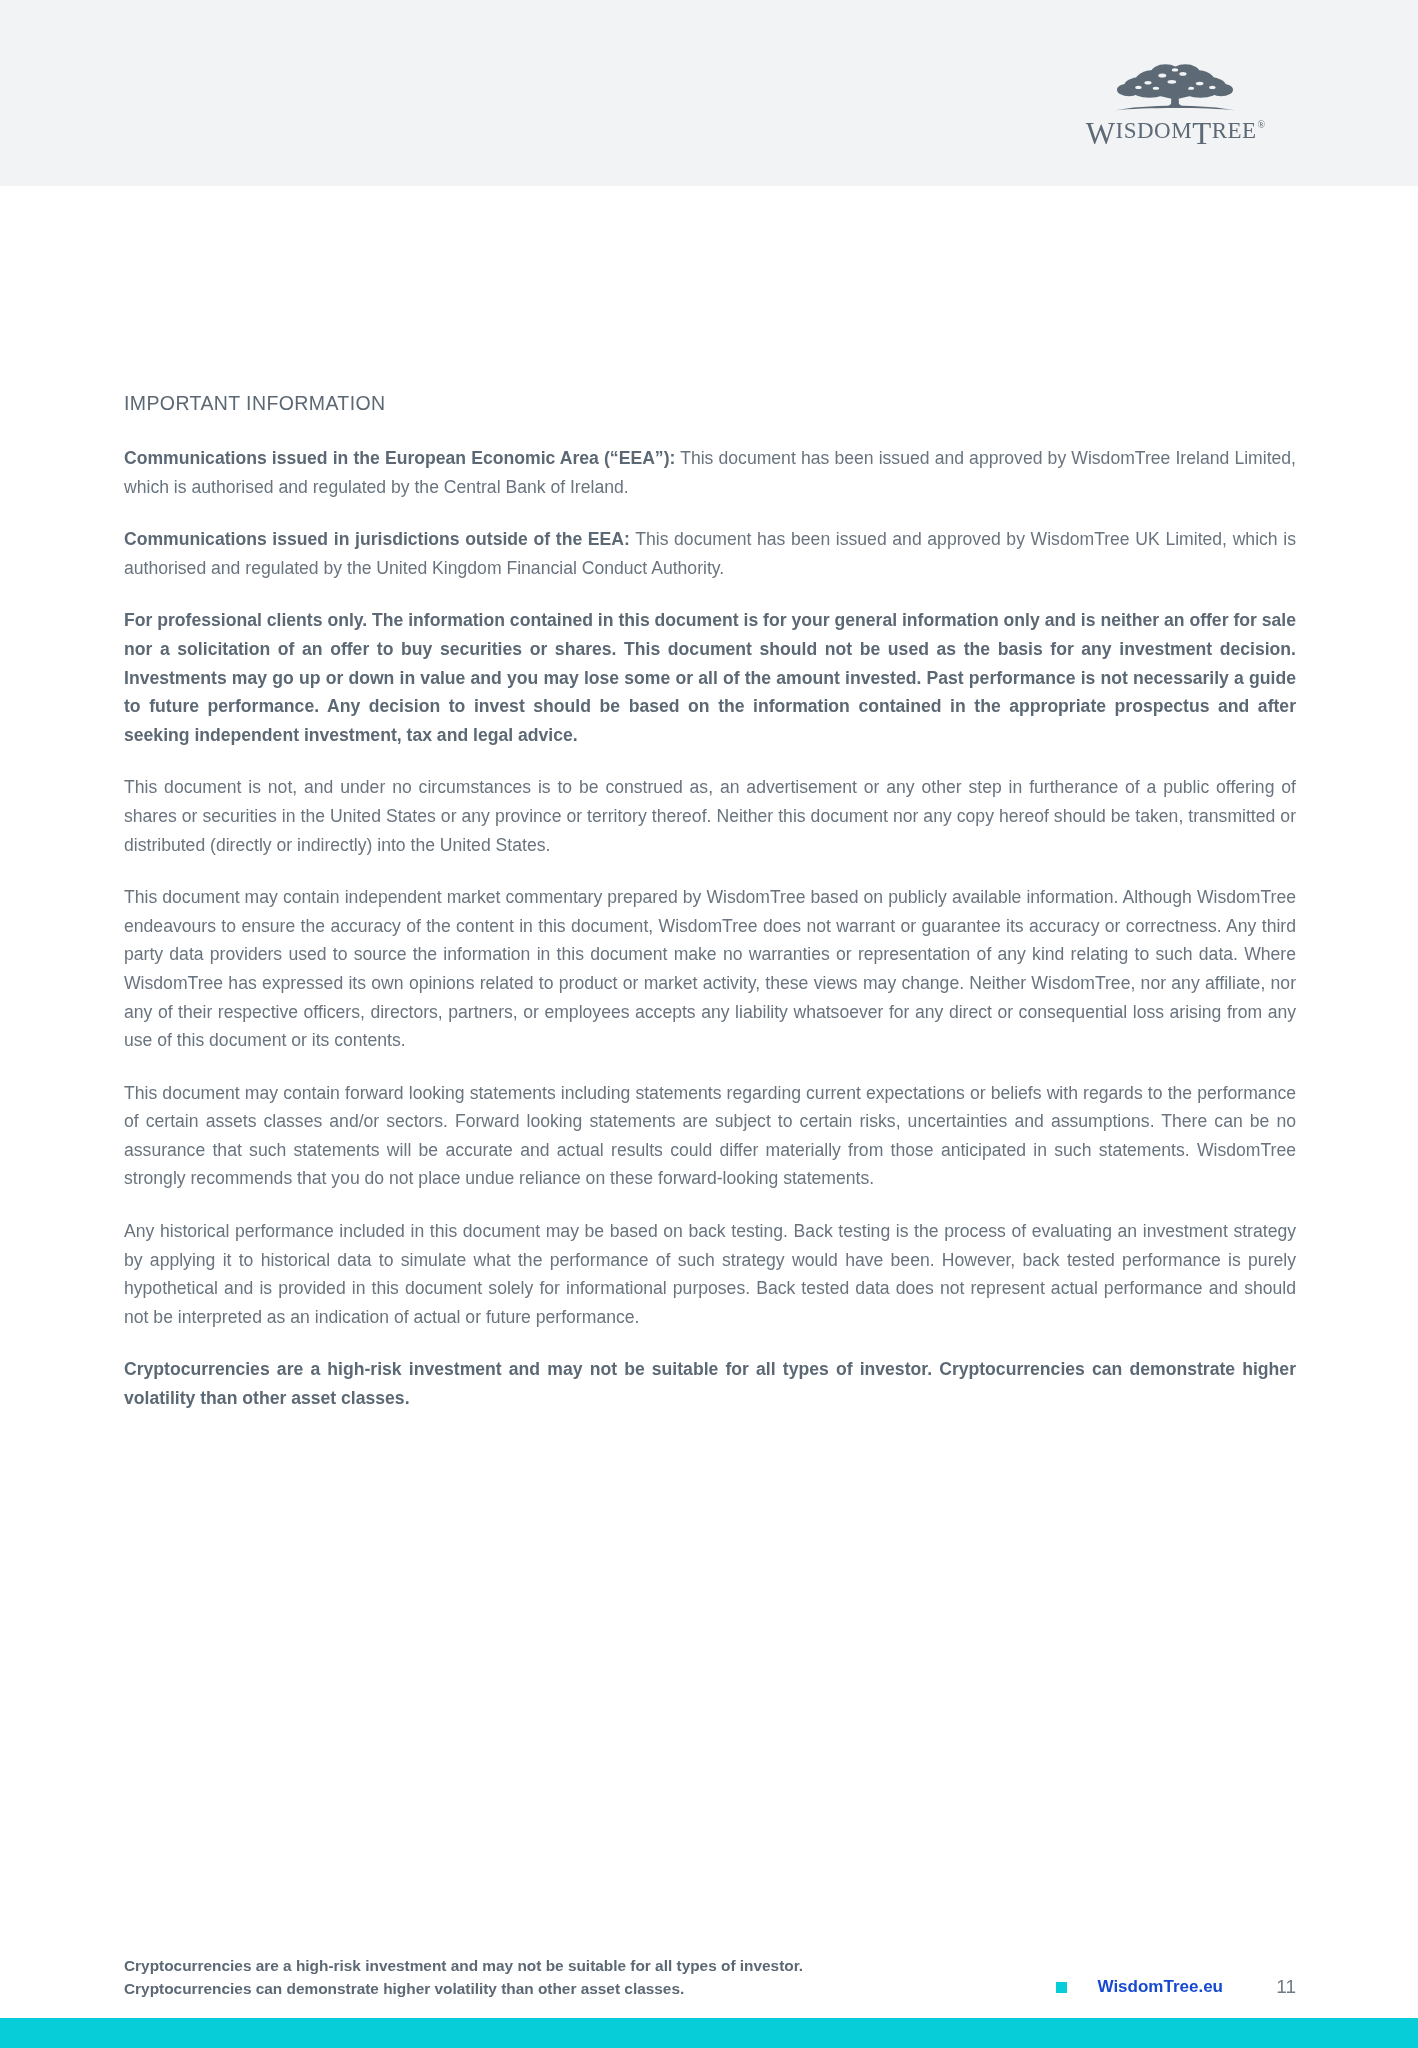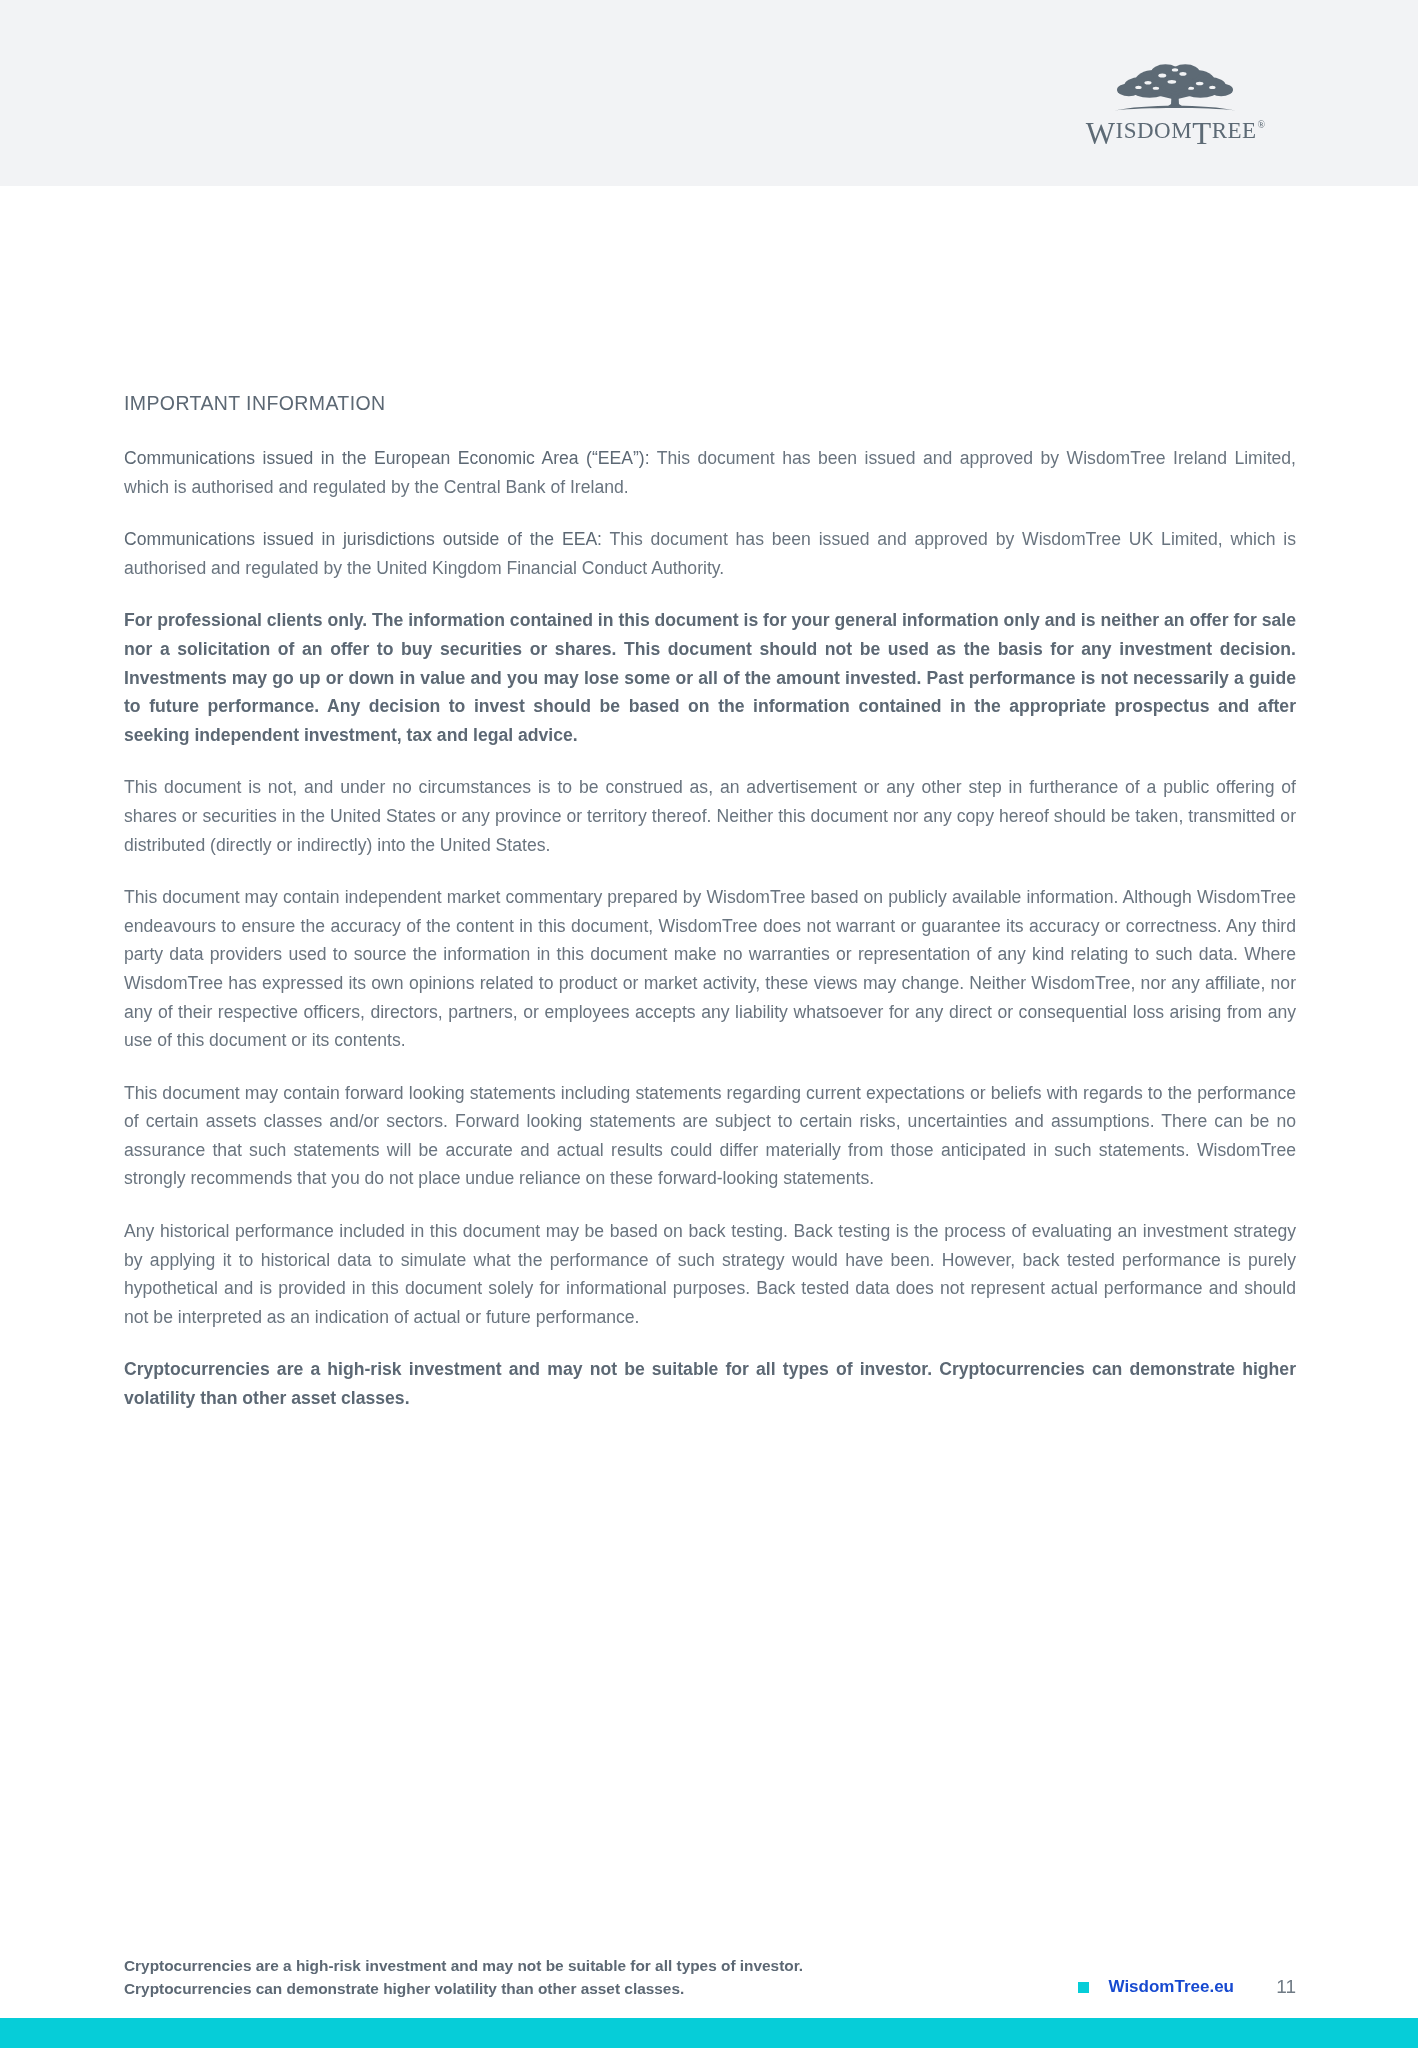--- a/index.html
+++ b/index.html
@@ -99,21 +99,21 @@
     -webkit-hyphens: none;
     hyphens: none;
   }
 
   p.para.bold-all {
     font-weight: bold;
     color: #5c6874;
   }
 
   p.para .lead {
-    font-weight: normal;
+    font-weight: bold;
     color: #5c6874;
   }
 
   p.para.last {
     margin-bottom: 0;
   }
 
   
   .footer {
     position: absolute;
@@ -134,21 +134,21 @@
     position: relative;
     height: 0;
   }
 
   .footer-link-wrap {
     position: absolute;
     right: 0;
     bottom: 2px;
     display: flex;
     align-items: center;
-    gap: 20px;
+    gap: 31px;
   }
 
   .footer-bullet {
     width: 11px;
     height: 11px;
     background: #06cdd8;
     display: inline-block;
     flex: none;
   }
 

